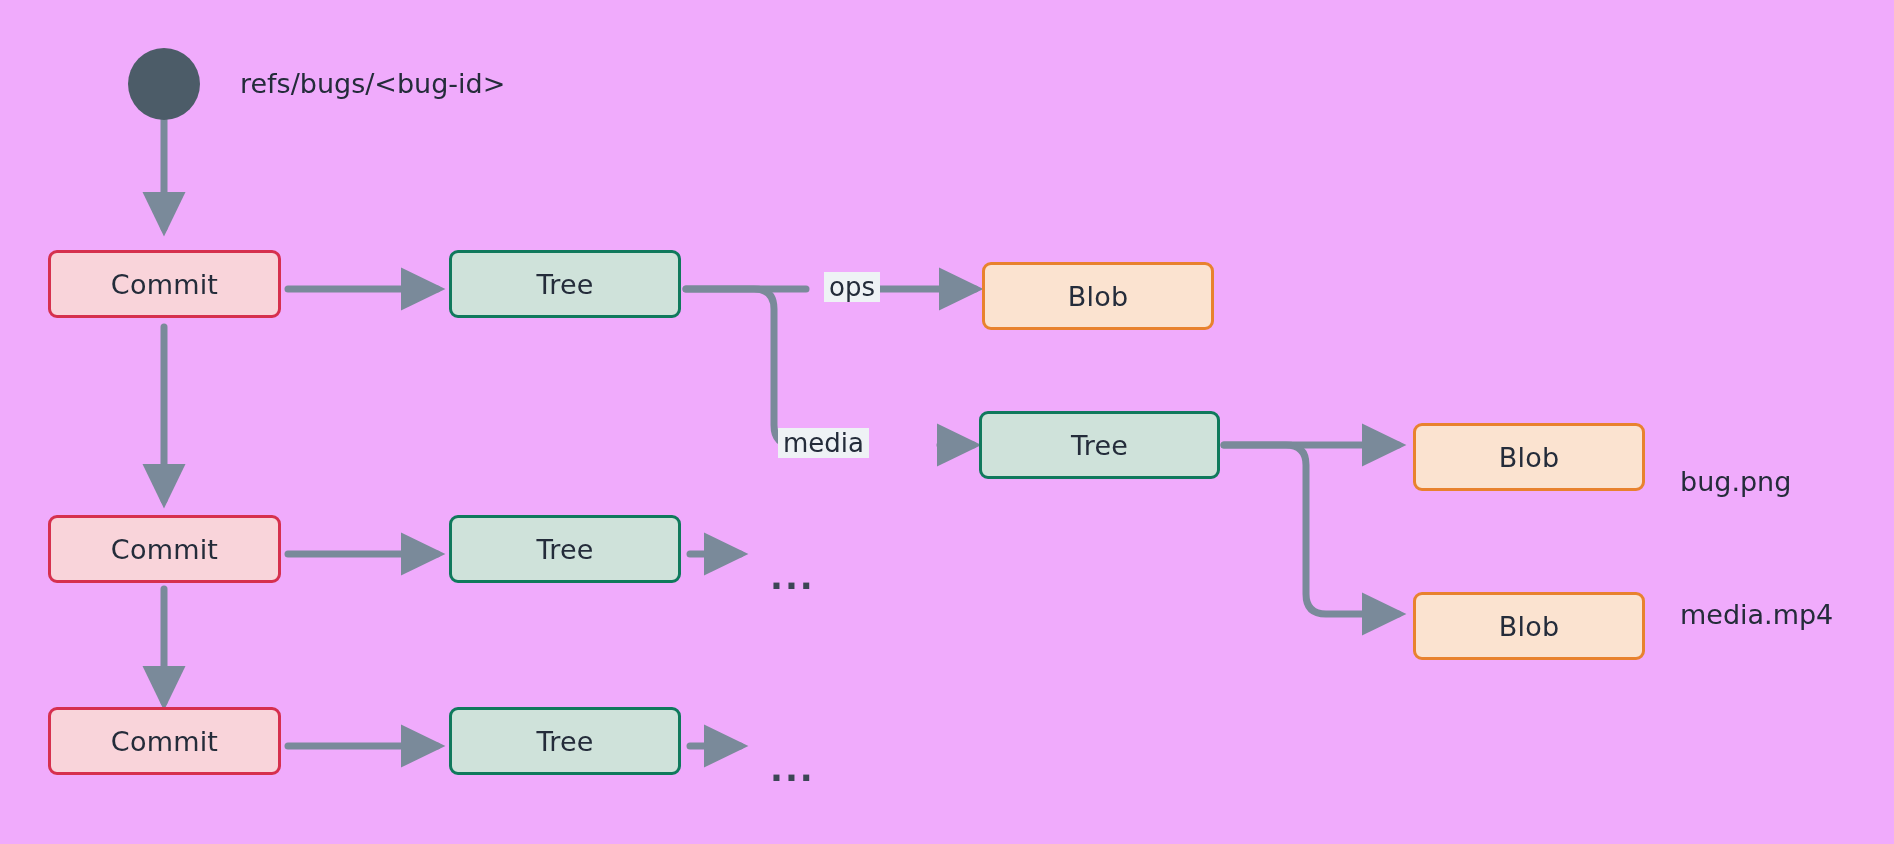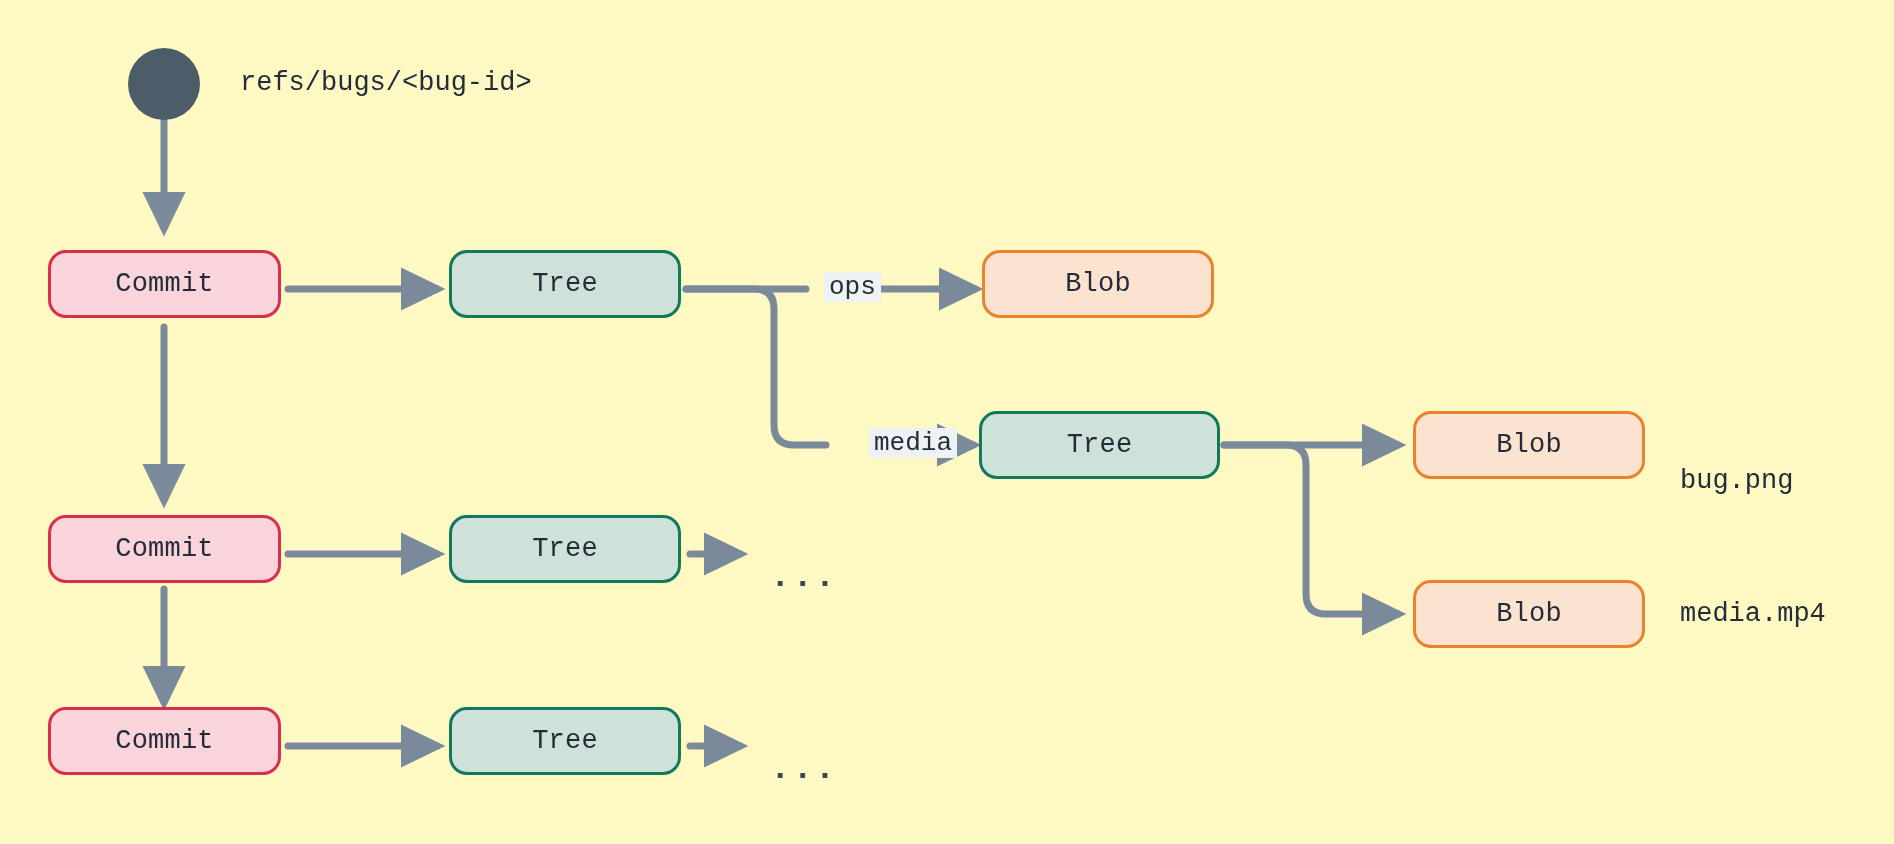--- a/index.html
+++ b/index.html
@@ -8,58 +8,58 @@
     padding: 0;
     background: #eef2f5;
   }
   body {
     font-family: "DejaVu Sans", sans-serif;
   }
   #canvas {
     position: relative;
     width: 1894px;
     height: 844px;
-    background: #fef9c3;
+    background: #f0abfc;
     overflow: hidden;
-    font-family: Liberation Mono, monospace;
   }
   #edges {
     position: absolute;
     left: 0;
     top: 0;
     width: 1894px;
     height: 844px;
     pointer-events: none;
   }
   .node {
     position: absolute;
     box-sizing: border-box;
     display: flex;
     align-items: center;
     justify-content: center;
-    border-radius: 18px;
+    border-radius: 9px;
     border-width: 3px;
     border-style: solid;
     font-size: 27px;
     letter-spacing: 0.2px;
     color: #242c3a;
     z-index: 3;
   }
   .node-commit {
     background: #f9d4da;
     border-color: #d6304e;
   }
   .node-tree {
     background: #cfe2da;
     border-color: #10795c;
     text-align: right;
   }
   .node-blob {
     background: #fbe3d0;
     border-color: #e8822e;
+    margin-top: 12px;
   }
   .ref-dot {
     position: absolute;
     border-radius: 50%;
     background: #4c5c68;
     z-index: 3;
   }
   .plain-label {
     position: absolute;
     font-size: 27px;
@@ -153,21 +153,21 @@
     <span>Blob</span>
   </div>
   <div class="node node-blob" style="left:1413px; top:411px; width:232px; height:68px;">
     <span>Blob</span>
   </div>
   <div class="node node-blob" style="left:1413px; top:580px; width:232px; height:68px;">
     <span>Blob</span>
   </div>
 
   <div class="edge-label" style="left:824px; top:272px;">ops</div>
-  <div class="edge-label" style="left:869px; top:428px;text-align:center;">media</div>
+  <div class="edge-label" style="left:778px; top:428px;text-align:center;">media</div>
 
   <div class="plain-label" style="left:1680px; top:430px;margin-top:36px;">bug.png</div>
   <div class="plain-label" style="left:1680px; top:599px;">media.mp4</div>
 
   <div class="ellipsis" style="left:770px; top:560px;">...</div>
   <div class="ellipsis" style="left:770px; top:752px;">...</div>
 
 </div>
 
 </body></html>

